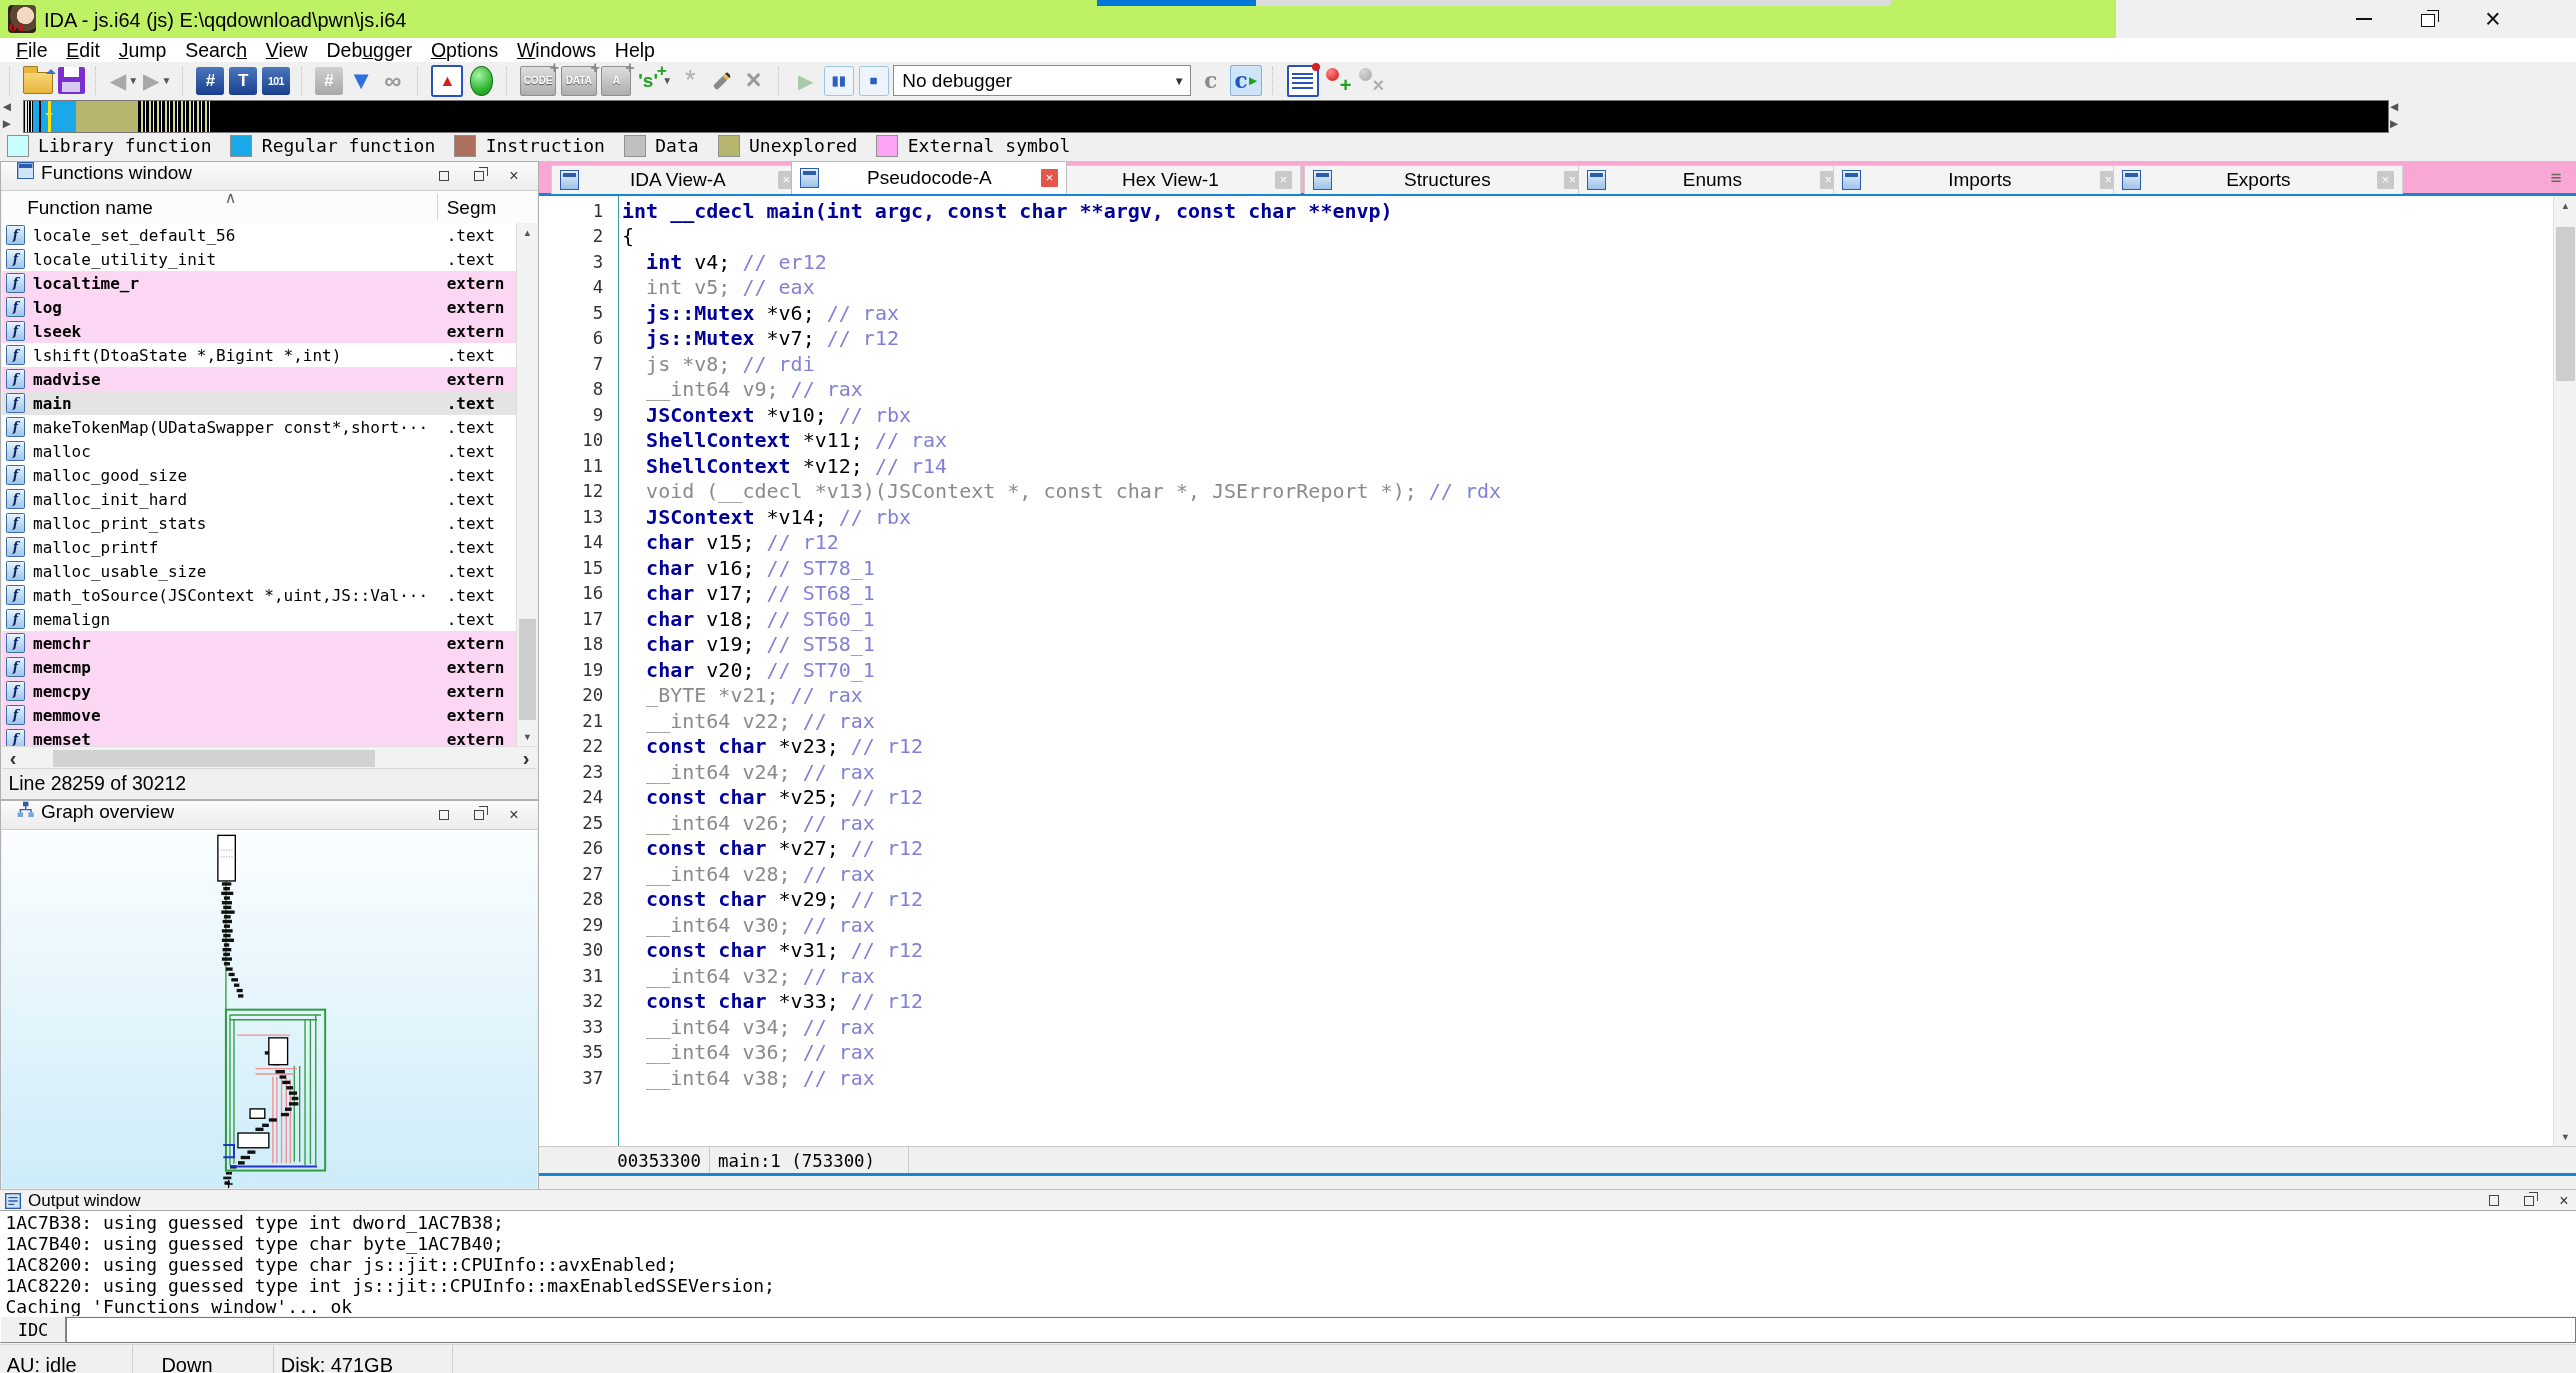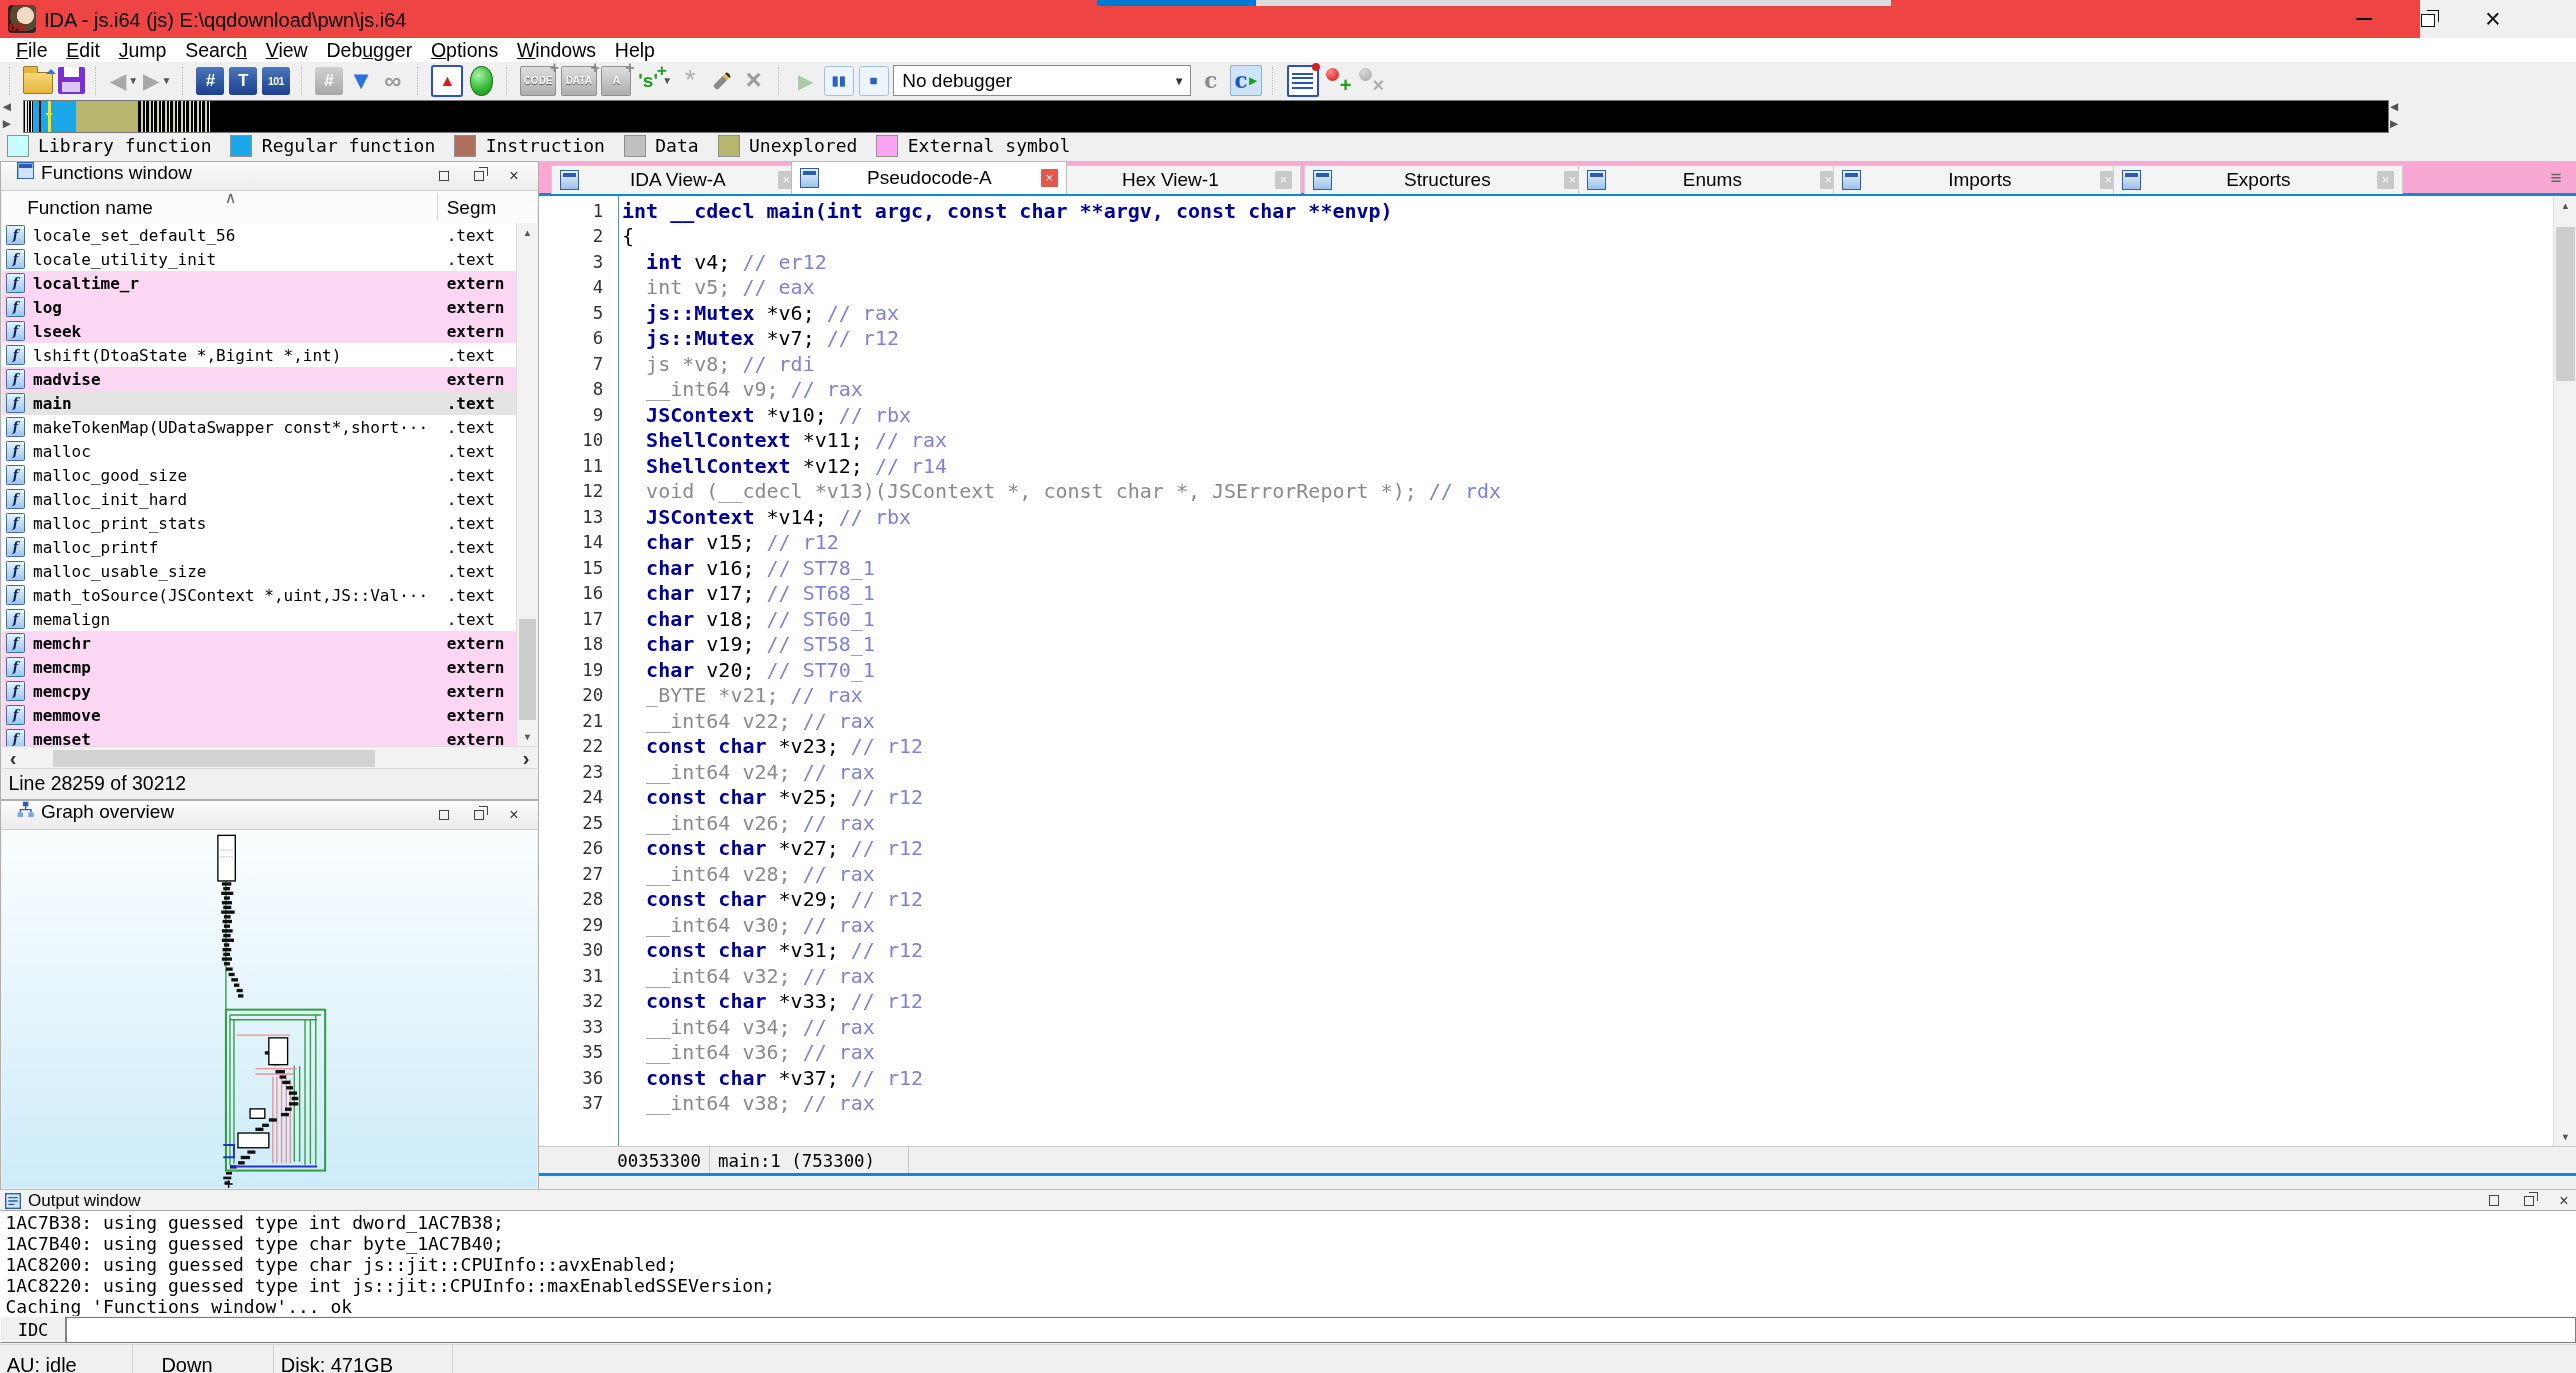--- a/index.html
+++ b/index.html
@@ -1,19 +1,19 @@
 <!DOCTYPE html>
 <html style="font-size:10.7px"><head>
 <meta charset="utf-8">
 <style>
   html,body{margin:0;padding:0}
   body{width:2576px;height:1374px;position:relative;overflow:hidden;background:#f0f0f0;
        font-family:"Liberation Sans",sans-serif;color:#000;}
   
-  .titlebar{position:absolute;left:0;top:0;width:2420px;height:38px;background:#ef4444}
+  .titlebar{position:absolute;left:0;top:0;width:2116px;height:38px;background:#bef264}
   .app-icon{position:absolute;left:8px;top:4.7px;width:28px;height:28px;border-radius:4px;
      background:radial-gradient(circle at 62% 38%, #f3d9c2 0 34%, #5a4632 36% 62%, #2e2318 64%);}
   .app-icon span{position:absolute;left:0.7px;bottom:-1.3px;color:#cc1111;font-size:11.4px;font-weight:bold;font-family:"DejaVu Serif",serif}
   .title-text{position:absolute;left:44px;top:8.7px;font-size:20px;white-space:pre}
   .strip-blue{position:absolute;left:1097px;top:0;width:160px;height:6px;background:#0078d7}
   .strip-gray{position:absolute;left:1256px;top:0;width:635px;height:6px;background:#dcdcdc}
   .win-btn{position:absolute;top:0;width:64px;height:38px;display:flex;align-items:center;justify-content:center}
   .glyph-min{width:16px;height:2px;background:#111}
   .glyph-restore{width:11.4px;height:11.4px;border:1.3px solid #111;background:#fff;position:relative;margin-top:3.4px}
   .glyph-restore::before{content:"";position:absolute;right:-5.4px;top:-5.4px;width:11.4px;height:11.4px;border:1.3px solid #111;border-left:none;border-bottom:none}
@@ -669,21 +669,20 @@
       <div class="code-line"><span class="ln">25</span><span class="ct"><span class="ci">  </span><span class="cg">__int64 v26; </span><span class="cc">// rax</span></span></div>
       <div class="code-line"><span class="ln">26</span><span class="ct"><span class="ci">  </span><span class="ck">const char </span><span class="ci">*v27; </span><span class="cc">// r12</span></span></div>
       <div class="code-line"><span class="ln">27</span><span class="ct"><span class="ci">  </span><span class="cg">__int64 v28; </span><span class="cc">// rax</span></span></div>
       <div class="code-line"><span class="ln">28</span><span class="ct"><span class="ci">  </span><span class="ck">const char </span><span class="ci">*v29; </span><span class="cc">// r12</span></span></div>
       <div class="code-line"><span class="ln">29</span><span class="ct"><span class="ci">  </span><span class="cg">__int64 v30; </span><span class="cc">// rax</span></span></div>
       <div class="code-line"><span class="ln">30</span><span class="ct"><span class="ci">  </span><span class="ck">const char </span><span class="ci">*v31; </span><span class="cc">// r12</span></span></div>
       <div class="code-line"><span class="ln">31</span><span class="ct"><span class="ci">  </span><span class="cg">__int64 v32; </span><span class="cc">// rax</span></span></div>
       <div class="code-line"><span class="ln">32</span><span class="ct"><span class="ci">  </span><span class="ck">const char </span><span class="ci">*v33; </span><span class="cc">// r12</span></span></div>
       <div class="code-line"><span class="ln">33</span><span class="ct"><span class="ci">  </span><span class="cg">__int64 v34; </span><span class="cc">// rax</span></span></div>
       <div class="code-line"><span class="ln">35</span><span class="ct"><span class="ci">  </span><span class="cg">__int64 v36; </span><span class="cc">// rax</span></span></div>
-      <div class="code-line"><span class="ln">36</span><span class="ct"><span class="ci">  </span><span class="ck">const char </span><span class="ci">*v37; </span><span class="cc">// r12</span></span></div>
       <div class="code-line"><span class="ln">37</span><span class="ct"><span class="ci">  </span><span class="cg">__int64 v38; </span><span class="cc">// rax</span></span></div>
     </div>
 </div>
 <div class="vscroll code-vscroll">
   <div class="varrow">▲</div>
   <div class="vthumb cv-thumb"></div>
   <div class="varrow bottom">▼</div>
 </div>
 <div class="code-status" id="pstatus">
     <div class="pcell pcell0">00353300</div>

